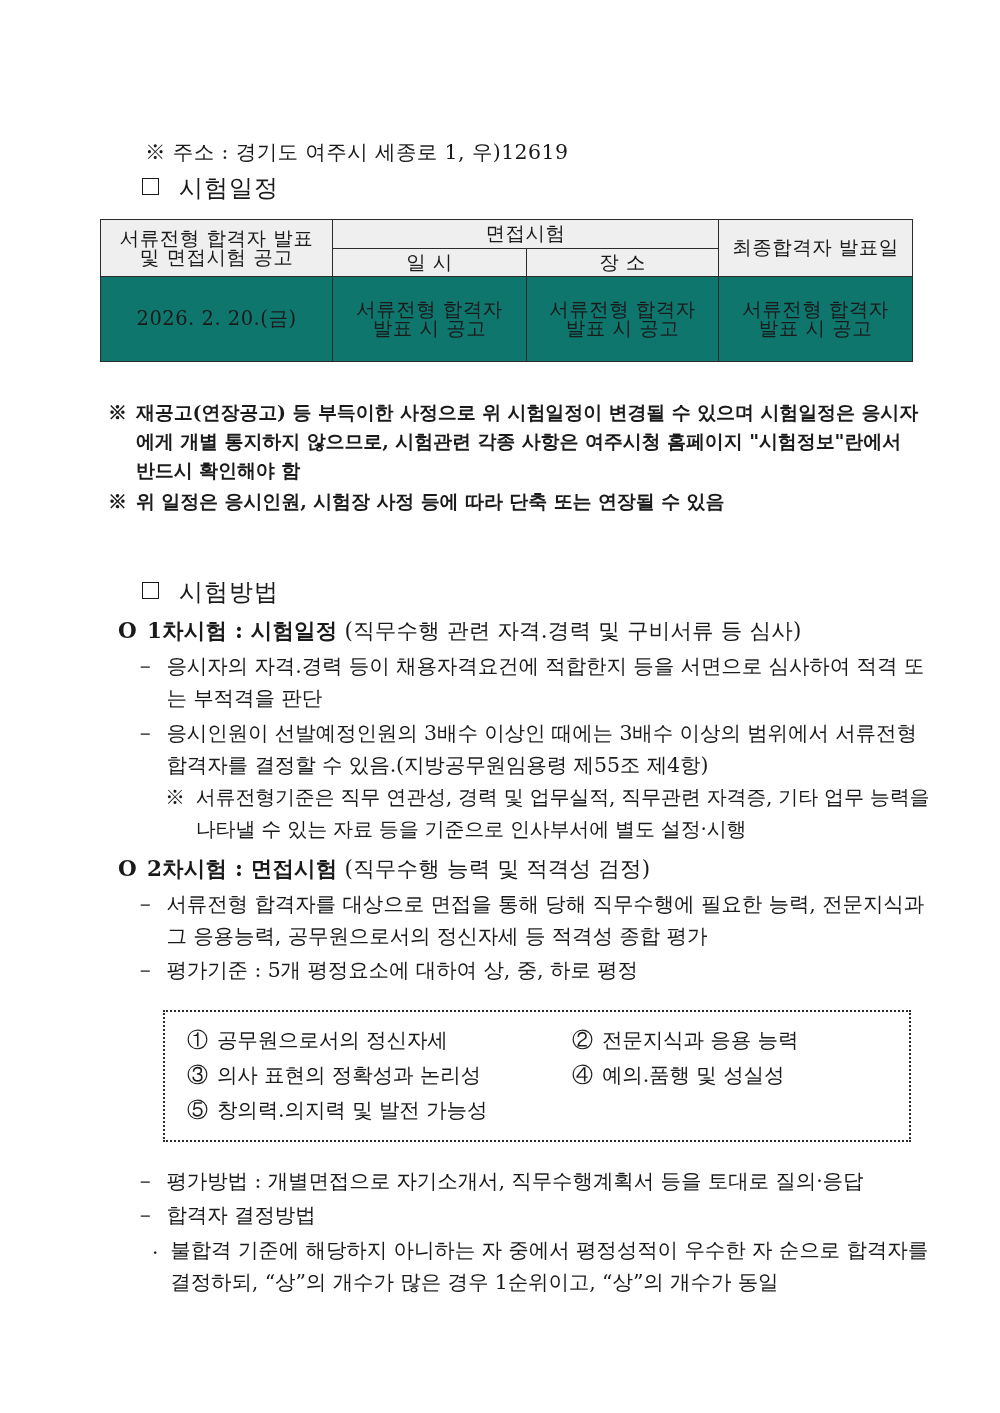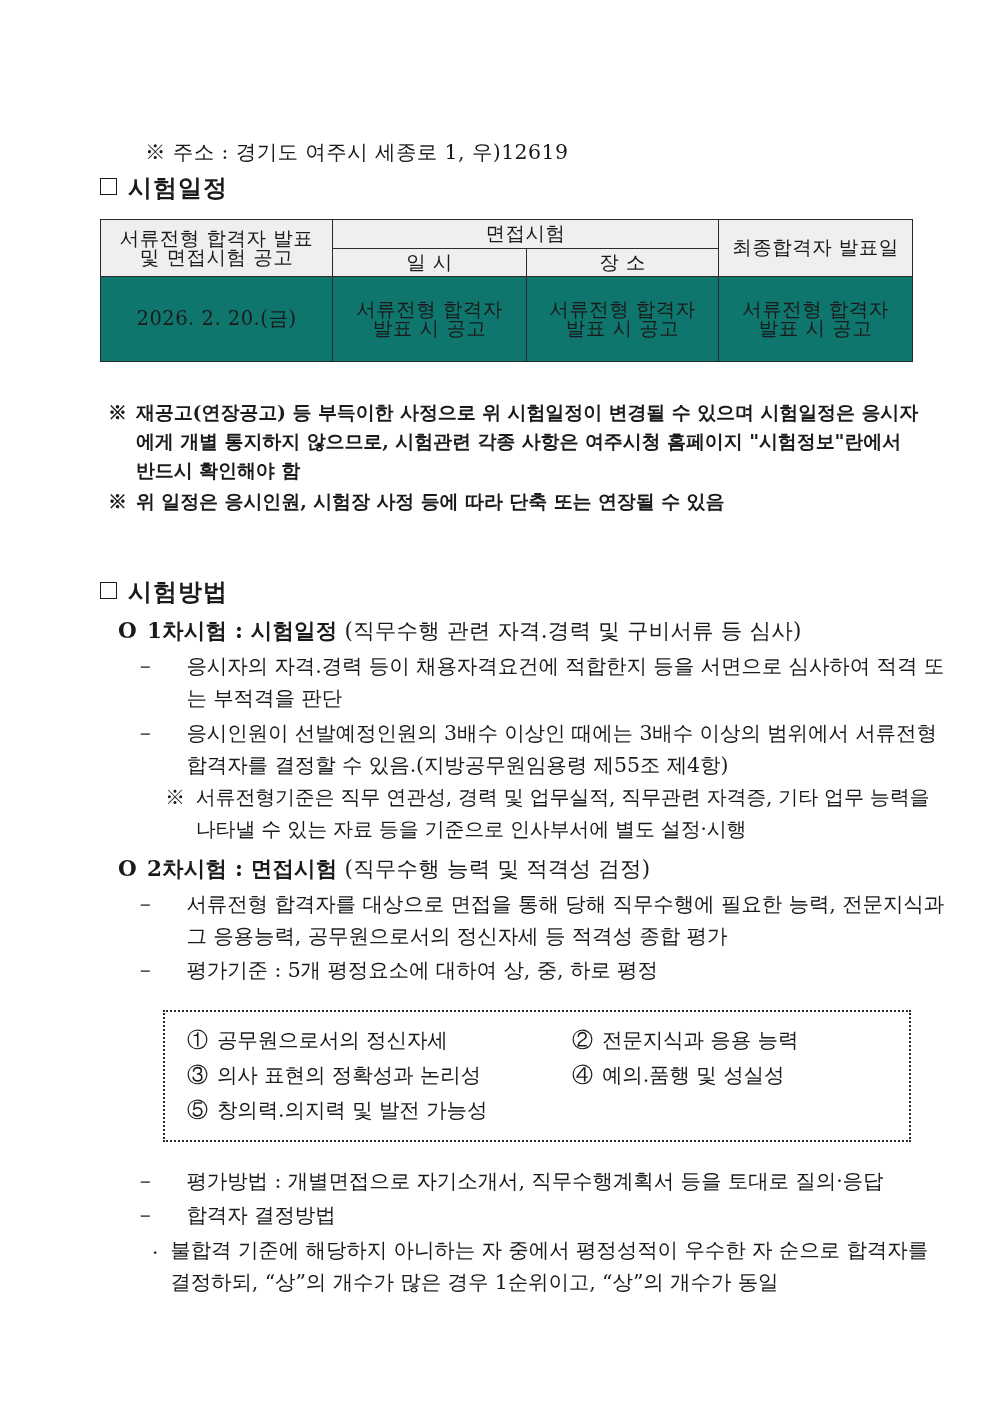--- a/index.html
+++ b/index.html
@@ -39,26 +39,27 @@
     top: 138px;
     font-size: 20.5px;
     letter-spacing: 0.4px;
     white-space: nowrap;
   }
 
   
   .sec-head {
     position: absolute;
     font-size: 24px;
-    font-weight: 700;
+    font-weight: 400;
     letter-spacing: 1px;
     white-space: nowrap;
     display: flex;
     align-items: baseline;
-    gap: 11px;
+    gap: 20px;
+    margin-left: 42px;
   }
   .sq-marker {
     display: inline-block;
     width: 15px;
     height: 15px;
     border: 1.8px solid #1a1a1a;
     background: #fff;
     position: relative;
     top: -1px;
     flex: none;
@@ -131,21 +132,21 @@
   .lvl1 .o-marker { flex: none; font-weight: 700; }
   .lvl1 .lvl1-text .normal { font-weight: 400; }
   .lvl2 {
     margin-left: 135px;
     display: flex;
     gap: 11px;
     margin-top: 2px;
     letter-spacing: -0.1px;
   }
   .lvl2 .dash { flex: none; }
-  .lvl2 .lvl2-text { flex: 1 1 auto; max-width: 770px; margin-left: 20px; }
+  .lvl2 .lvl2-text { flex: 1 1 auto; max-width: 770px; }
   .lvl3 {
     margin-left: 165px;
     display: flex;
     gap: 11px;
     margin-top: 1px;
     font-size: 20px;
     letter-spacing: -0.2px;
   }
   .lvl3 .star { flex: none; }
   .lvl3 .lvl3-text { flex: 1 1 auto; max-width: 740px; }

